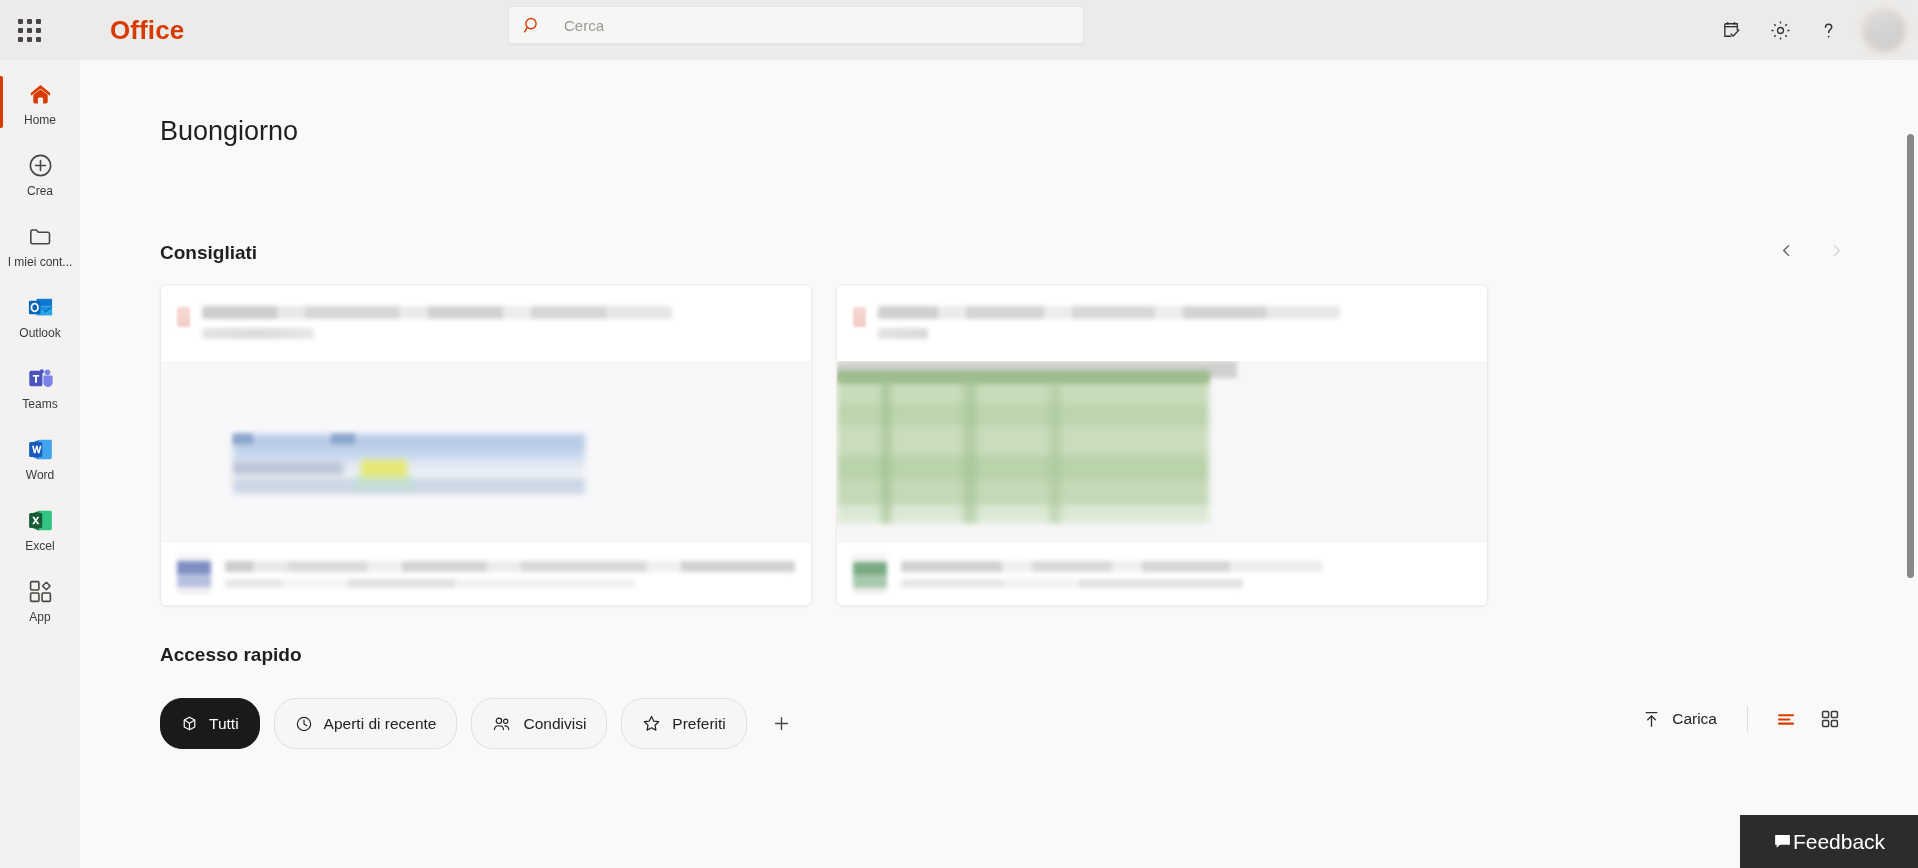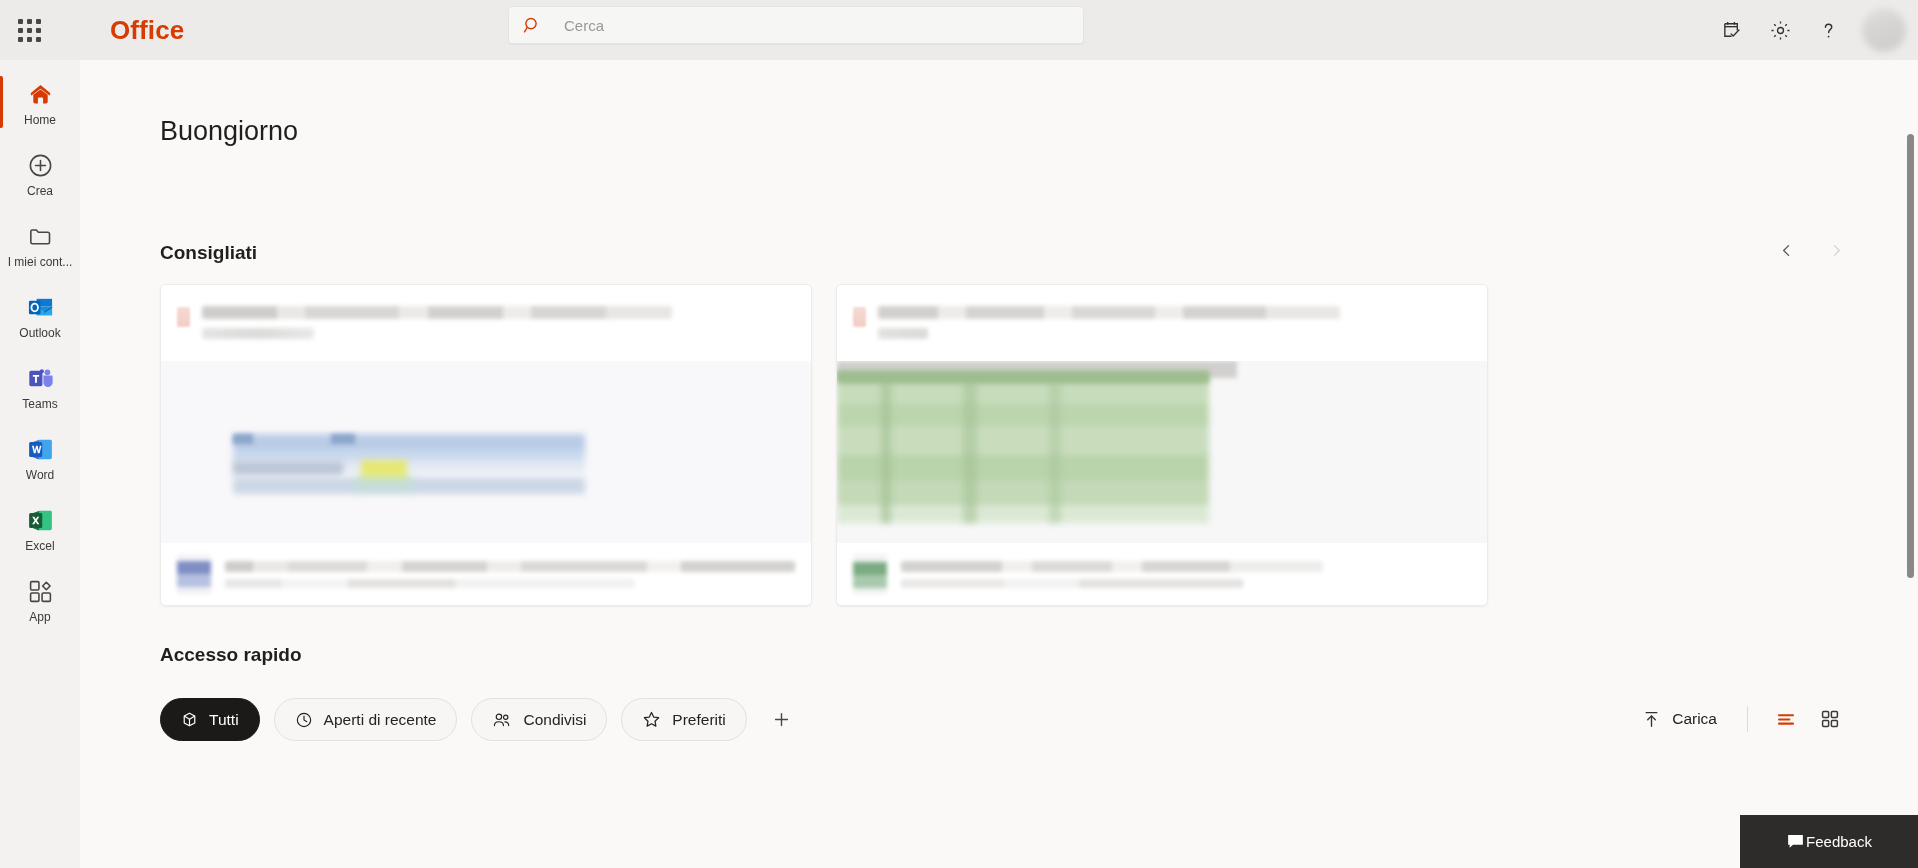--- a/index.html
+++ b/index.html
@@ -168,21 +168,21 @@
     position: absolute; left: 0; bottom: 0;
     width: 100%; height: 62px; background: #ffffff;
     display: flex; align-items: center; gap: 14px;
     padding: 0 16px;
   }
   .foot-icon { width: 34px; height: 40px; filter: blur(2px); border-radius: 2px; }
 
   
   .chips { position: absolute; left: 80px; top: 638px; display: flex; align-items: center; gap: 14px; }
   .chip {
-    height: 43px; padding: 0 20px;
+    height: 51px; padding: 0 20px;
     border-radius: 22px;
     border: 1px solid #e3e1df;
     background: #f7f6f5;
     display: flex; align-items: center; gap: 11px;
     font-size: 15.5px; color: #242322;
     cursor: pointer; white-space: nowrap;
   }
   .chip.active { background: #1b1a19; border-color: #1b1a19; color: #ffffff; }
   .add-chip {
     width: 34px; height: 34px;
@@ -207,21 +207,21 @@
     cursor: pointer;
   }
 
   
   .feedback {
     position: absolute; right: 0; bottom: 0;
     width: 178px; height: 53px;
     background: #2d2c2b;
     display: flex; align-items: center; justify-content: center;
     gap: 1px;
-    color: #ffffff; font-size: 15px;
+    color: #ffffff; font-size: 21px;
     cursor: pointer;
   }
 
   
   .scrolltrack {
     position: absolute; right: 0; top: 60px;
     width: 16px; height: 808px; background: #faf9f8;
   }
   .scrollthumb {
     position: absolute; right: 4px; top: 14px;

